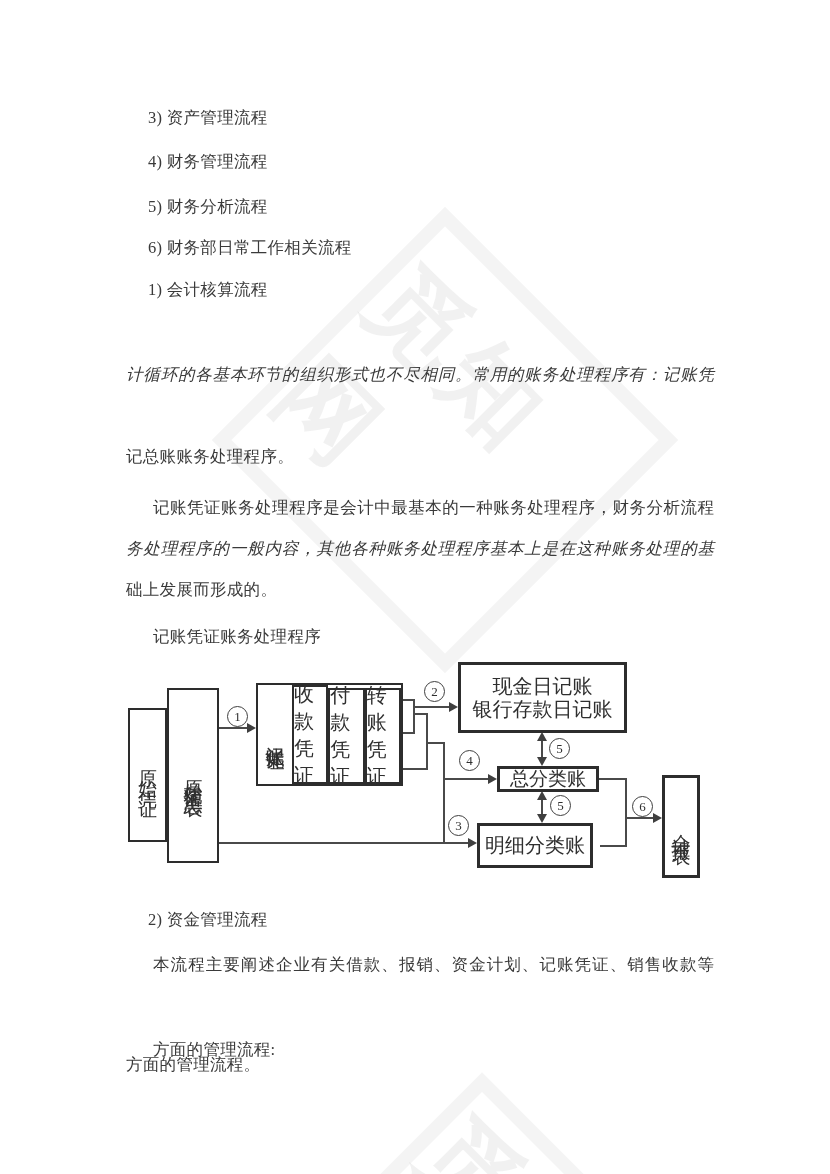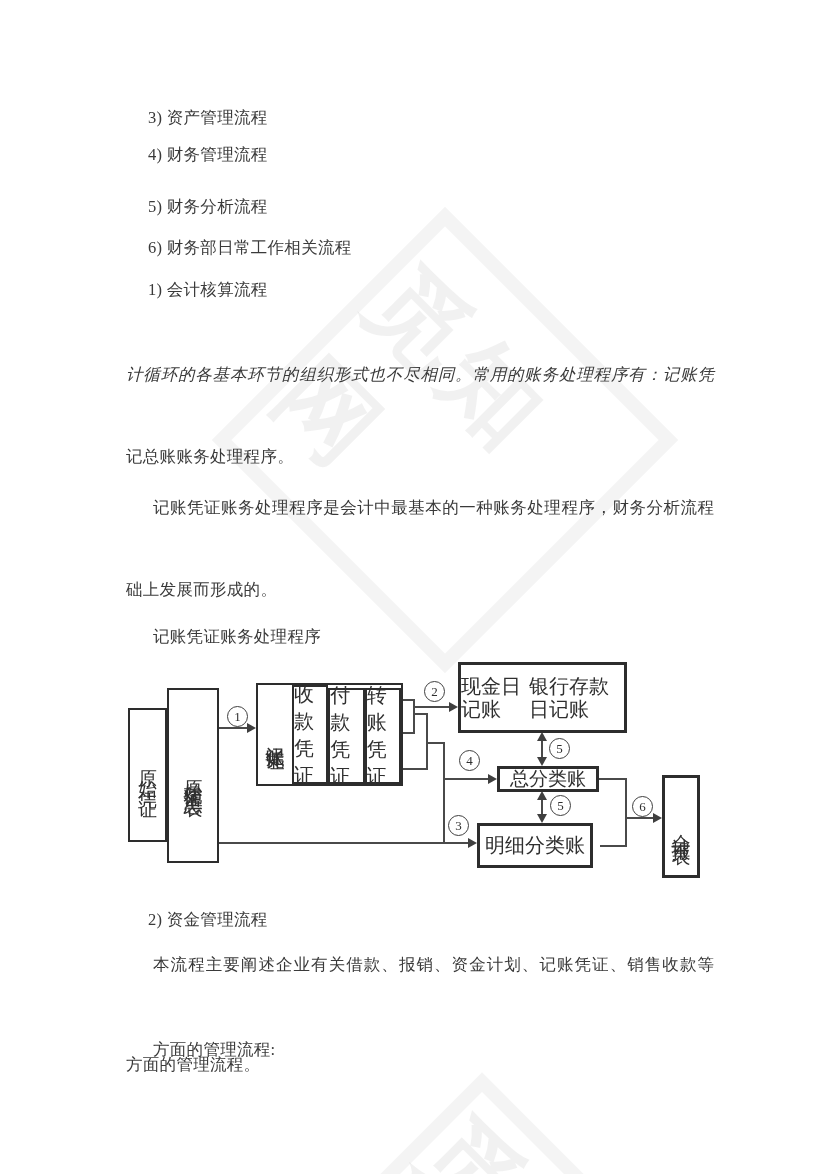--- a/index.html
+++ b/index.html
@@ -45,48 +45,49 @@
 <div class="page">
 
   <div class="wm wm1">
       <span>觅知网</span>
     </div>
   <div class="wm wm2">
       <span>觅知网</span>
     </div>
 
   <div class="tl" style="left:148px;top:107px">3) 资产管理流程</div>
-  <div class="tl" style="left:148px;top:144px">4) 财务管理流程</div>
+  <div class="tl" style="left:148px;top:151px">4) 财务管理流程</div>
   <div class="tl" style="left:148px;top:196px">5) 财务分析流程</div>
   <div class="tl" style="left:148px;top:237px">6) 财务部日常工作相关流程</div>
   <div class="tl" style="left:148px;top:279px">1) 会计核算流程</div>
 
   <div class="tl just w-flush" style="left:126px;top:364px">计循环的各基本环节的组织形式也不尽相同。常用的账务处理程序有：记账凭</div>
   <div class="tl" style="left:126px;top:446px">记总账账务处理程序。</div>
 
   <div class="tl just w-ind" style="left:153px;top:497px">记账凭证账务处理程序是会计中最基本的一种账务处理程序，财务分析流程</div>
+  <div class="tl just w-flush" style="left:126px;top:538px">务处理程序的一般内容，其他各种账务处理程序基本上是在这种账务处理的基</div>
   <div class="tl" style="left:126px;top:579px">础上发展而形成的。</div>
 
   <div class="tl" style="left:153px;top:626px">记账凭证账务处理程序</div>
 
   <div>
 
     <div class="bx vtx" style="left:128px;top:708px;width:39px;height:134px;font-size:19px;letter-spacing:10px">原始凭证</div>
     <div class="bx vtx" style="left:167px;top:688px;width:52px;height:175px;font-size:19px;letter-spacing:3px;z-index:2">原始凭证汇总表</div>
 
     <div class="bx" style="left:256px;top:683px;width:147px;height:103px;padding:0">
       <div class="vtx" style="width:34px;height:100%;display:flex;align-items:center;justify-content:center;font-size:19px;letter-spacing:2px">记账凭证</div>
       <div class="cells">
         <div class="cell">收款凭证</div>
         <div class="cell">付款凭证</div>
         <div class="cell">转账凭证</div>
       </div>
     </div>
 
-    <div class="bx" style="left:458px;top:662px;width:169px;height:71px;border-width:3px;flex-direction:row;line-height:23px">
+    <div class="bx" style="left:458px;top:662px;width:169px;height:71px;border-width:3px;flex-direction:column;line-height:23px">
       <div>现金日记账</div>
       <div>银行存款日记账</div>
     </div>
 
     <div class="bx" style="left:497px;top:766px;width:102px;height:26px;border-width:3px;font-size:19px">总分类账</div>
     <div class="bx" style="left:477px;top:823px;width:116px;height:45px;border-width:3px">明细分类账</div>
     <div class="bx vtx" style="left:662px;top:775px;width:38px;height:103px;border-width:3px;font-size:19px;letter-spacing:4px">会计报表</div>
 
     <div class="hl" style="left:219px;top:727px;width:30px"></div>
     <div class="ar" style="left:247px;top:723px"></div>

